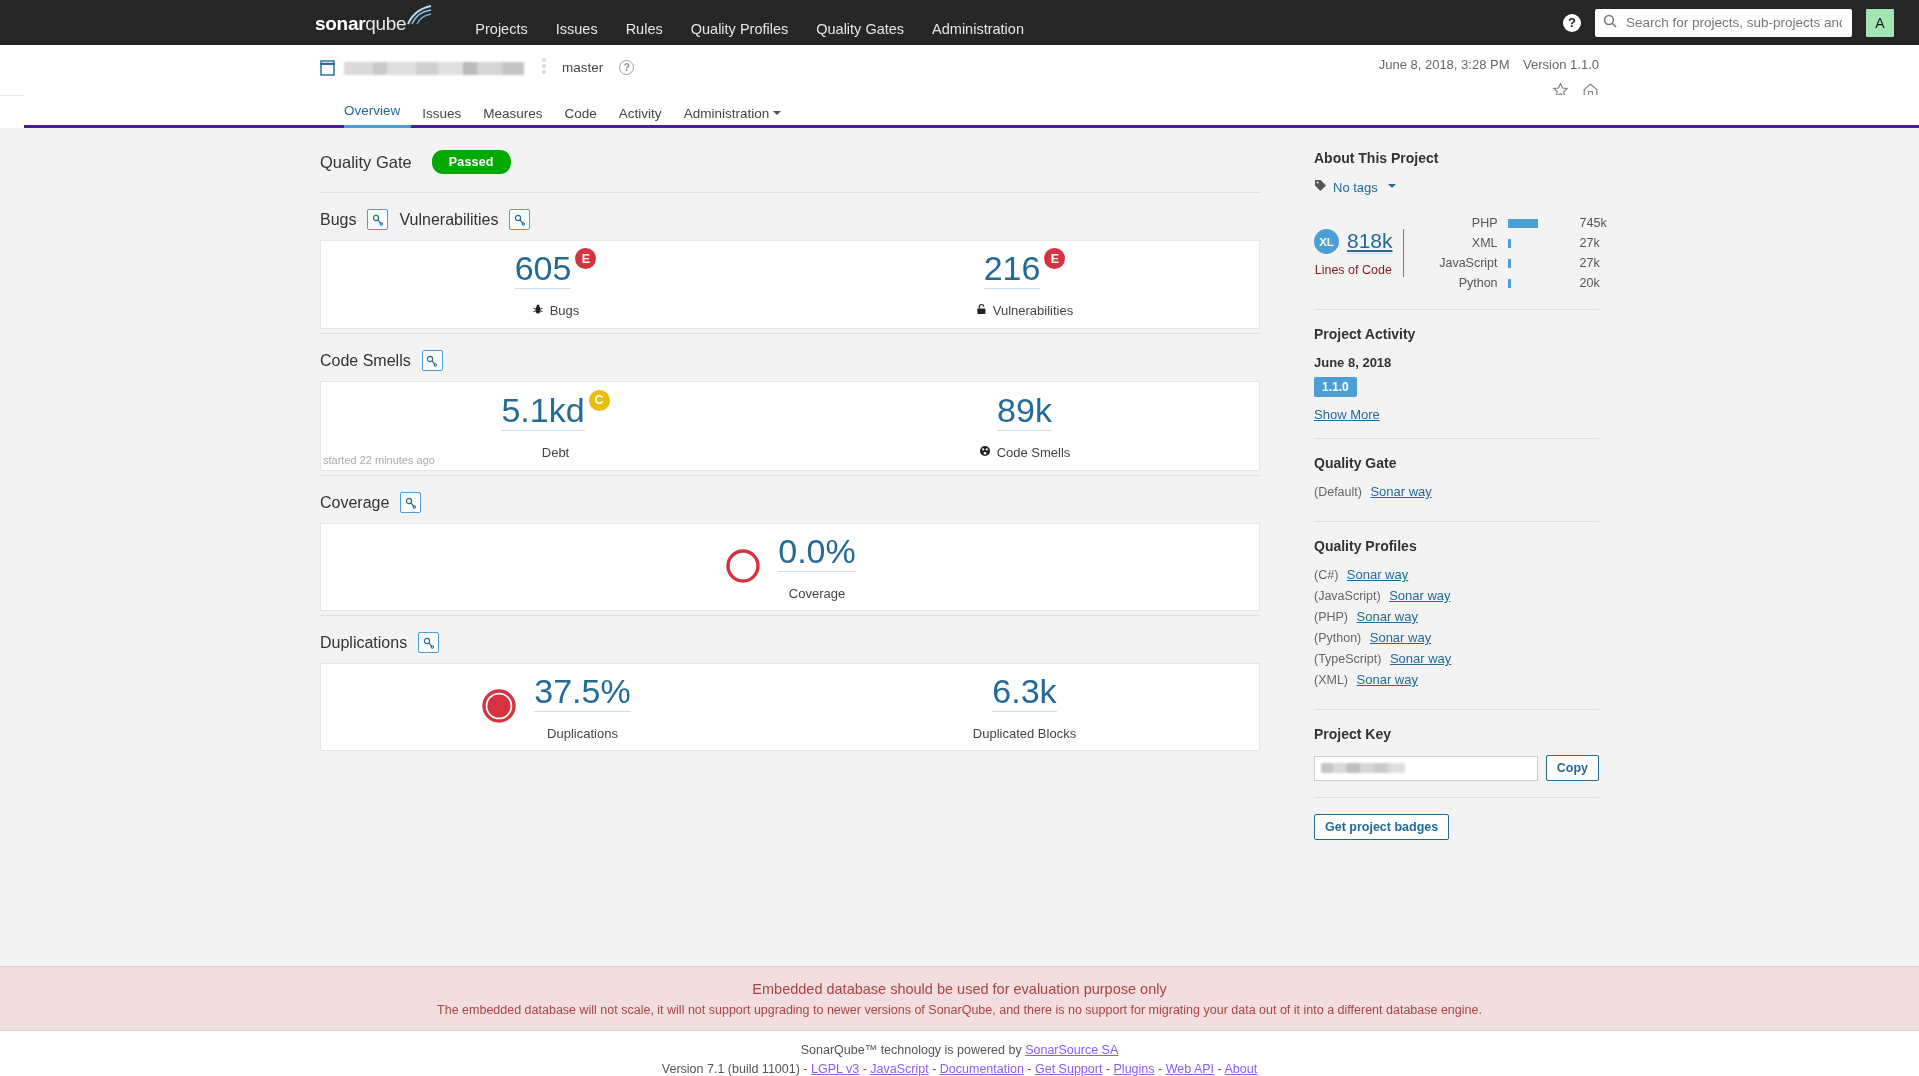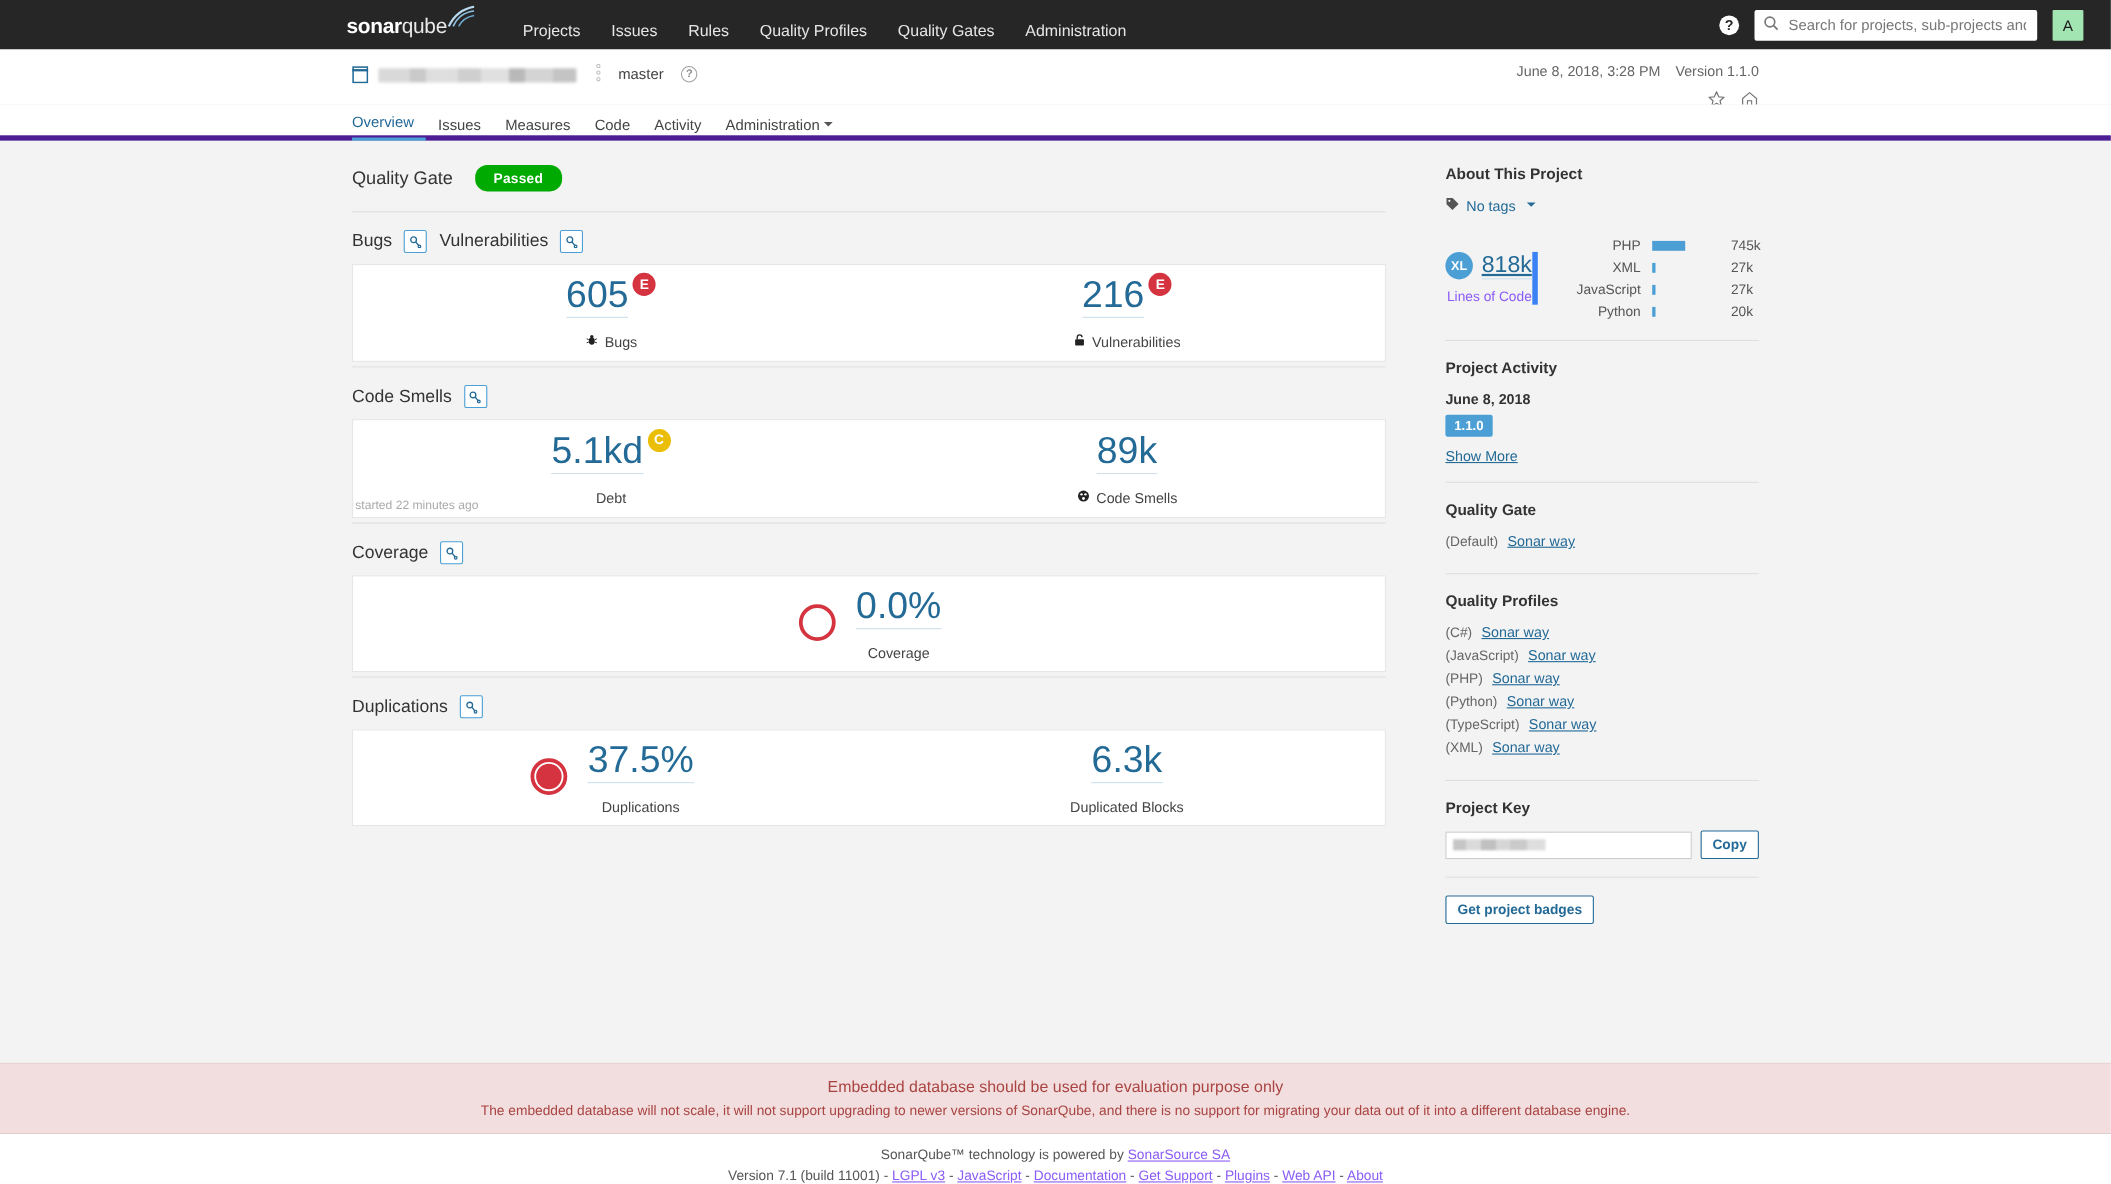--- a/index.html
+++ b/index.html
@@ -118,24 +118,25 @@
   }
   .ctx-meta .version { margin-left: 10px; }
   .ctx-icons {
     position: absolute; right: 0; top: 25px;
     display: flex; gap: 13px; align-items: center;
   }
 
   
   .tabs {
     background: #fff;
-    border-bottom: 5px solid #4c1d95;
+    border-bottom: 3px solid #4c1d95;
     height: 33px;
     position: relative;
     margin-top: -1px;
+    margin-left: 24px;
   }
   .tabs-inner { margin-left: 320px; display: flex; align-items: flex-end; height: 33px; }
   .tab {
     font-size: 13.5px;
     color: #444;
     text-decoration: none;
     padding: 0 11px 8px 11px;
     line-height: 1;
     white-space: nowrap;
   }
@@ -231,35 +232,36 @@
     font-size: 14px; font-weight: bold; color: #333;
     margin-bottom: 13px;
   }
   .side-block { padding-bottom: 16px; }
   .side-div { border-top: 1px solid #e0e0e0; margin: 0 0 16px 0; }
   .tags-row { display: flex; align-items: center; gap: 6px; margin-bottom: 18px; }
   .tags-link { color: #236a97; font-size: 13px; cursor: pointer; }
   .langs-row { display: flex; align-items: center; }
   .loc-box {
     width: 112px;
-    display: flex; flex-direction: column; align-items: flex-end;
-    border-right: 5px solid #3b82f6;
+    display: flex; flex-direction: column; align-items: center;
+    border-right: 1px solid #3b82f6;
+    padding-right: 10px;
   }
   .loc-top { display: flex; align-items: center; gap: 8px; }
   .size-badge {
     width: 25px; height: 25px; border-radius: 50%;
     background: #4b9fd5; color: #fff;
     font-size: 11.5px; font-weight: bold;
     display: flex; align-items: center; justify-content: center;
   }
   .loc-value {
     font-size: 21px; color: #236a97; font-weight: 300;
     border-bottom: 1px solid #cfe0ec; line-height: 1.1;
   }
-  .loc-label { font-size: 12.5px; color: #8b5cf6; margin-top: 9px; }
+  .loc-label { font-size: 12.5px; color: #7f1d1d; margin-top: 9px; }
   .lang-list { flex: 1; padding-left: 20px; }
   .lang-row {
     display: grid;
     grid-template-columns: 84px 72px auto;
     align-items: center;
     font-size: 12.5px; color: #555;
     height: 20px;
   }
   .lang-name { text-align: right; padding-right: 10px; }
   .lang-bar { height: 9px; background: #4b9fd5; }

